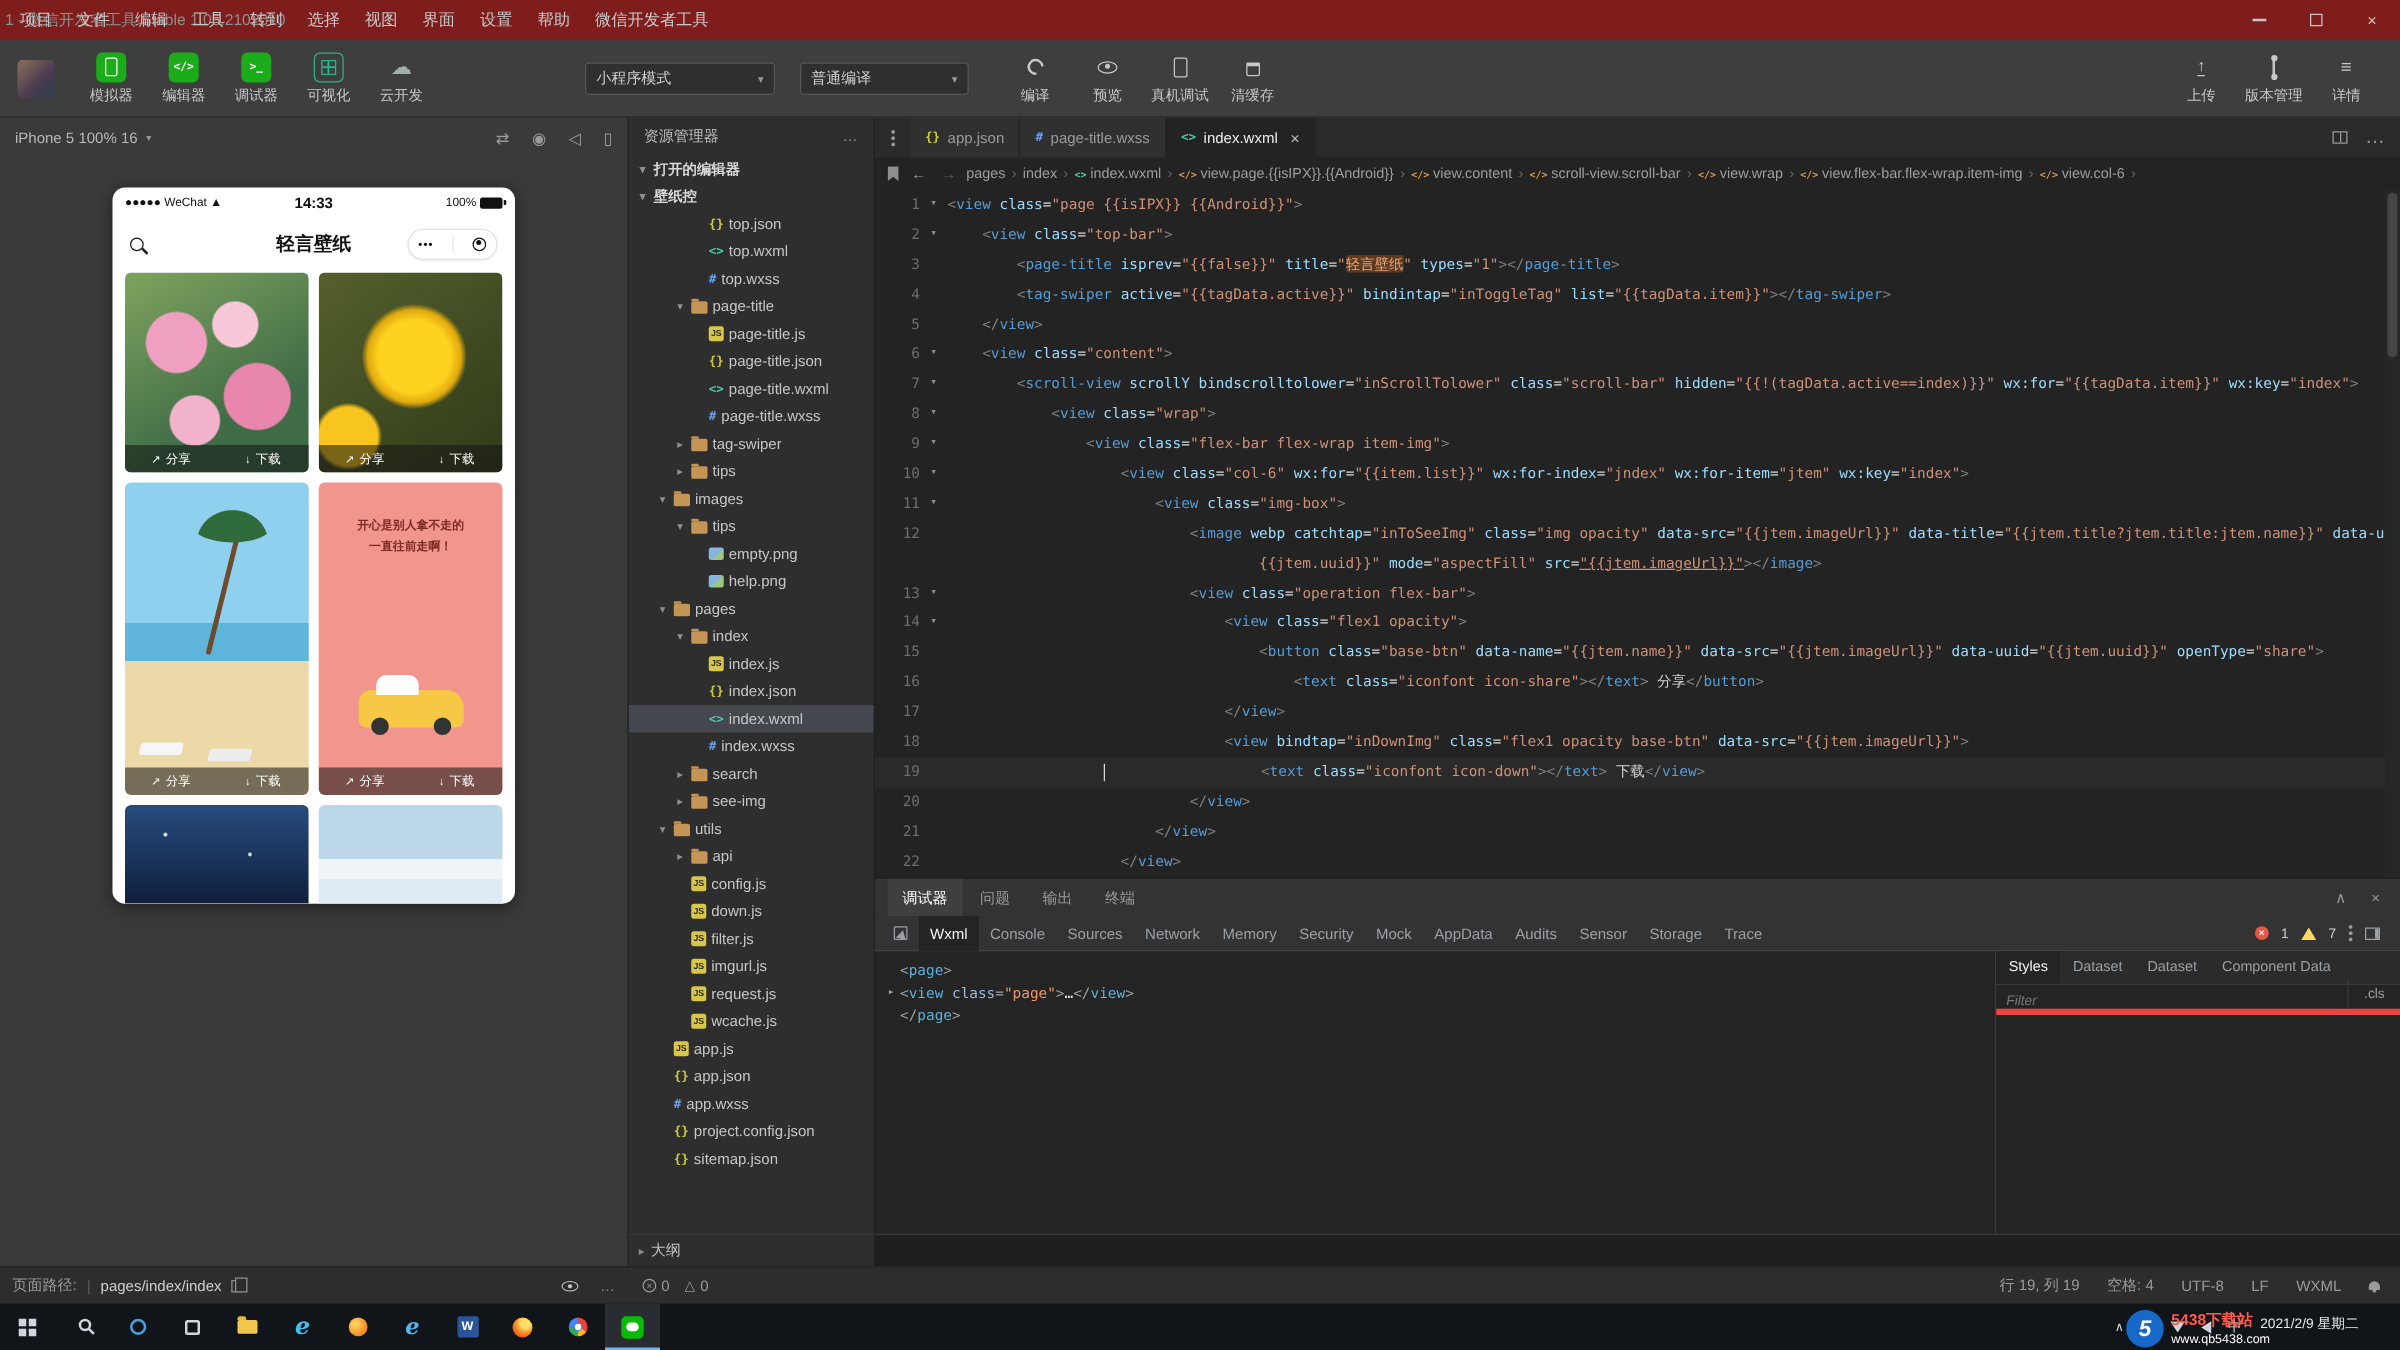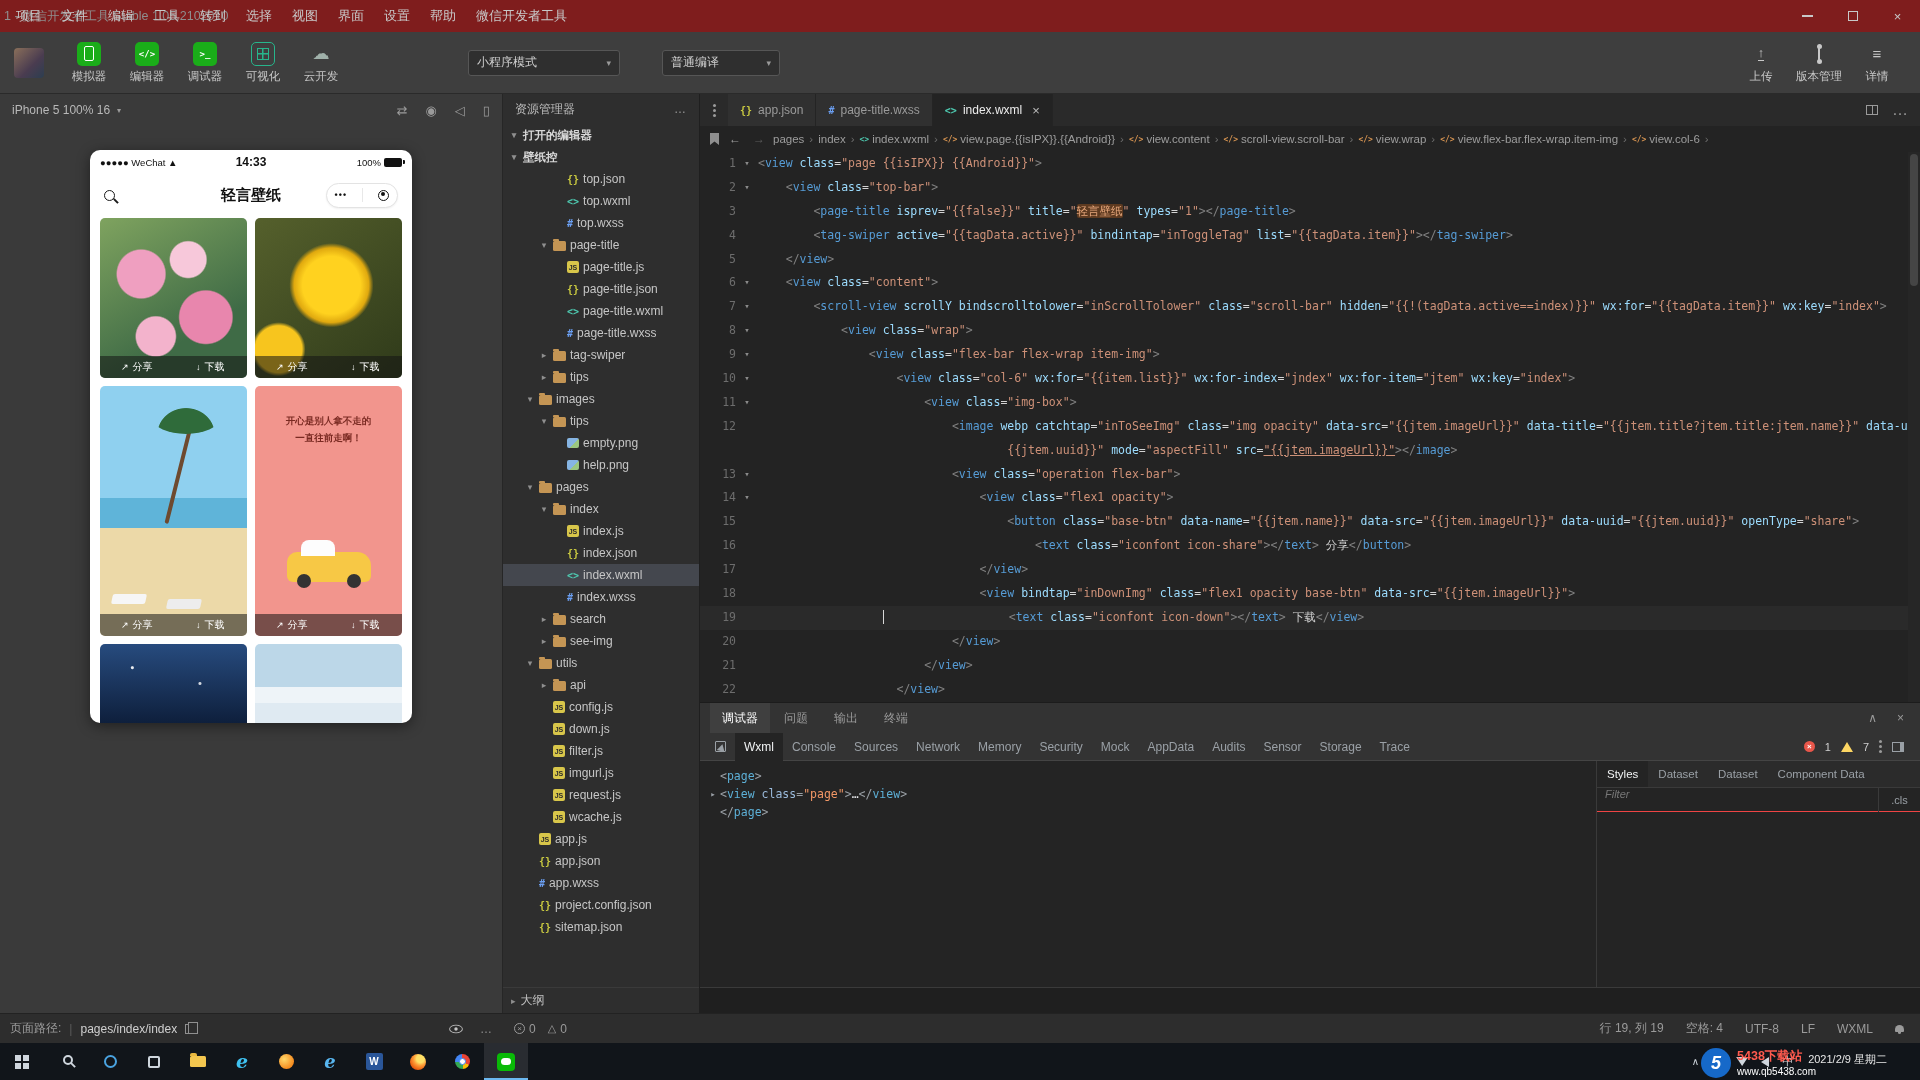--- a/index.html
+++ b/index.html
@@ -35,21 +35,21 @@
 .ic-phone{width:11px;height:16px;border:1.5px solid #c8c8c8;border-radius:2px}
 .ic-trash{width:11px;height:11px;border:1.5px solid #c8c8c8;border-top:3px solid #c8c8c8;border-radius:1px 1px 2px 2px;margin-top:3px}
 .ic-upld{font-size:13px;line-height:1;border-bottom:1.5px solid #c8c8c8;padding-bottom:1px}
 .ic-branch{width:2px;height:12px;background:#c8c8c8;position:relative;margin:0 6px}
 .ic-branch::before{content:"";position:absolute;width:5px;height:5px;border-radius:50%;background:#c8c8c8;left:-1.5px;top:-4px}
 .ic-branch::after{content:"";position:absolute;width:5px;height:5px;border-radius:50%;background:#c8c8c8;left:-1.5px;bottom:-4px}
 .ic-bars{font-size:15px;line-height:1}
 .tb-select{height:26px;background:#2f2f2f;border:1px solid #565656;border-radius:3px;color:#cfcfcf;font-size:12px;display:flex;align-items:center;padding:0 8px;justify-content:space-between}
 .sel-caret{color:#9a9a9a;font-size:9px;margin-left:10px}
 #sel-mode{margin-left:118px;width:152px}
-#sel-compile{margin-left:42px;width:118px}
+#sel-compile{margin-left:20px;width:135px}
 #tb-mid{margin-left:24px}
 .tb-spacer{flex:1}
 
 
 .workspace{position:absolute;top:94px;left:0;right:0;bottom:67px}
 
 
 .sim-col{position:absolute;left:0;top:0;bottom:0;width:502px;background:#3a3a3a}
 .sim-head{height:32px;display:flex;align-items:center;padding:0 12px;color:#b8b8b8;font-size:12px}
 .sim-dev{display:flex;gap:7px;align-items:center}
@@ -174,21 +174,21 @@
 .ic-dock i{display:block;width:3px;height:100%;background:#9aa0a6}
 .dbg-body{flex:1;display:flex;min-height:0}
 .dom-tree{flex:1;font-family:"DejaVu Sans Mono",monospace;font-size:11.5px;padding:6px 0;line-height:18px;overflow:hidden}
 .dom-row{display:flex;padding-left:6px;white-space:pre}
 .dom-arr{width:14px;color:#9aa0a6;font-size:9px;text-align:center;line-height:18px;flex-shrink:0}
 .tk-dt{color:#5db0d7}.tk-da{color:#9bbbdc}.tk-ds{color:#f29766}.tk-dp{color:#9aa0a6}.tk-dx{color:#e8eaed}
 .styles-panel{width:324px;border-left:1px solid #3a3a3a;display:flex;flex-direction:column;background:#242424;flex-shrink:0}
 #style-tabs{height:27px;display:flex;align-items:center;background:#2b2b2b;border-bottom:1px solid #3a3a3a;overflow:hidden}
 .stab{padding:15px 10px;font-size:11.5px;color:#9aa0a6;line-height:27px;white-space:nowrap}
 .stab.on{color:#f1f3f4;background:#242424}
-.filter-row{height:24px;display:flex;align-items:flex-start;border-bottom:1px solid #ef4444;padding-left:8px}
+.filter-row{height:24px;display:flex;align-items:flex-end;border-bottom:5px solid #ef4444;padding-left:8px}
 .filter-input{flex:1;background:transparent;border:none;outline:none;color:#ccc;font-size:11px;font-style:italic;font-family:"Liberation Sans",sans-serif}
 .filter-input::placeholder{color:#777}
 .cls-btn{width:42px;text-align:center;border-left:1px solid #3a3a3a;color:#9aa0a6;font-size:11px;line-height:24px}
 .styles-empty{flex:1}
 .dbg-drawer{height:26px;background:#1f1f1f;border-top:1px solid #3a3a3a;flex-shrink:0}
 
 
 .statusbar{position:absolute;left:0;right:0;bottom:37px;height:30px;background:#2d2d2d;border-top:1px solid #222;display:flex;align-items:center;font-size:12px;color:#9a9a9a;z-index:8}
 .sb-left{width:502px;display:flex;align-items:center;gap:8px;padding:0 10px;flex-shrink:0}
 .sb-path{color:#cfcfcf}
@@ -304,20 +304,46 @@
         </div>
       </div>
     <div class="tb-select" id="sel-mode">
       <span>小程序模式</span>
         <span class="sel-caret">▾</span>
     </div>
     <div class="tb-select" id="sel-compile">
       <span>普通编译</span>
         <span class="sel-caret">▾</span>
     </div>
+    <div class="tgroup" id="tb-mid">
+        <div class="tbtn">
+          <span class="gicon">
+            <span class="ic-ring"></span>
+          </span>
+          <span class="tlbl">编译</span>
+        </div>
+        <div class="tbtn">
+          <span class="gicon">
+            <span class="ic-eye"></span>
+          </span>
+          <span class="tlbl">预览</span>
+        </div>
+        <div class="tbtn">
+          <span class="gicon">
+            <span class="ic-phone"></span>
+          </span>
+          <span class="tlbl">真机调试</span>
+        </div>
+        <div class="tbtn">
+          <span class="gicon">
+            <span class="ic-trash"></span>
+          </span>
+          <span class="tlbl">清缓存</span>
+        </div>
+      </div>
     <div class="tb-spacer"></div>
     <div class="tgroup" id="tb-right">
         <div class="tbtn">
           <span class="gicon">
             <span class="ic-upld">↑</span>
           </span>
           <span class="tlbl">上传</span>
         </div>
         <div class="tbtn">
           <span class="gicon">

